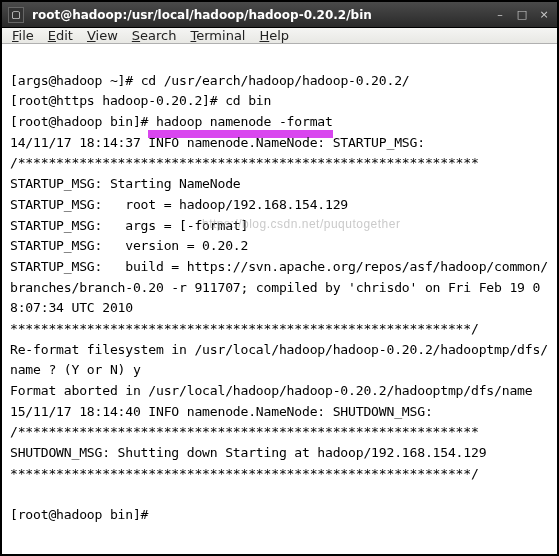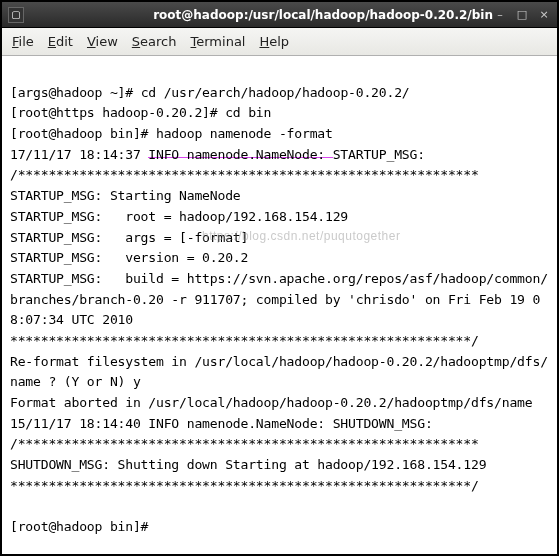--- a/index.html
+++ b/index.html
@@ -27,39 +27,39 @@
       background: #333;
       border: 1px solid #666;
       margin-right: 8px;
       display: flex;
       align-items: center;
       justify-content: center;
       font-size: 10px;
     }
     .titlebar-title {
       flex: 1;
-      text-align: right;
+      text-align: left;
       font-weight: bold;
     }
     .window-controls {
       display: flex;
       gap: 8px;
     }
     .window-btn {
       width: 14px;
       height: 14px;
       color: #ccc;
       font-size: 11px;
       line-height: 14px;
       text-align: center;
       cursor: pointer;
     }
     .menubar {
       background: linear-gradient(to bottom, #f5f5f3, #e8e8e4);
-      height: 28px;
+      height: 16px;
       display: flex;
       align-items: center;
       padding: 0 10px;
       border-bottom: 1px solid #b0b0b0;
       font-size: 13px;
       gap: 14px;
     }
     .menu-item {
       cursor: pointer;
       color: #222;
@@ -71,22 +71,22 @@
       color: #000;
       padding: 6px 8px;
       font-size: 13.1px;
       line-height: 1.58;
       white-space: pre-wrap;
       word-break: break-all;
       position: relative;
       letter-spacing: -0.2px;
     }
     .highlight {
-      border-bottom: 1px solid #d946ef;
-      padding-bottom: 16px;
+      border-bottom: 8px solid #d946ef;
+      padding-bottom: 1px;
     }
     .watermark {
       position: absolute;
       color: rgba(150,150,150,0.5);
       font-size: 12px;
       font-family: sans-serif;
       letter-spacing: 0.5px;
       pointer-events: none;
     }
   </style>
@@ -109,21 +109,21 @@
   <span class="menu-item"><span class="u">V</span>iew</span>
   <span class="menu-item"><span class="u">S</span>earch</span>
   <span class="menu-item"><span class="u">T</span>erminal</span>
   <span class="menu-item"><span class="u">H</span>elp</span>
 </div>
 
 <div class="terminal">
 <span>[args@hadoop ~]# </span><span>cd /usr/earch/hadoop/hadoop-0.20.2/</span>
 <span>[root@https hadoop-0.20.2]# </span><span>cd bin</span>
 <span>[root@hadoop bin]#</span><span class="highlight"> hadoop namenode -format</span>
-<span>17/11/17 18:14:37 INFO namenode.NameNode: STARTUP_MSG:</span>
+<span>14/11/17 18:14:37 INFO namenode.NameNode: STARTUP_MSG:</span>
 <span>/************************************************************</span>
 <span>STARTUP_MSG: Starting NameNode</span>
 <span>STARTUP_MSG:   root = hadoop/192.168.154.129</span>
 <span>STARTUP_MSG:   args = [-format]</span>
 <span>STARTUP_MSG:   version = 0.20.2</span>
 <span>STARTUP_MSG:   build = https://svn.apache.org/repos/asf/hadoop/common/branches/branch-0.20 -r 911707; compiled by 'chrisdo' on Fri Feb 19 08:07:34 UTC 2010</span>
 <span>************************************************************/</span>
 <span>Re-format filesystem in /usr/local/hadoop/hadoop-0.20.2/hadooptmp/dfs/name ? (Y or N) y</span>
 <span>Format aborted in /usr/local/hadoop/hadoop-0.20.2/hadooptmp/dfs/name</span>
 <span>15/11/17 18:14:40 INFO namenode.NameNode: SHUTDOWN_MSG:</span>

